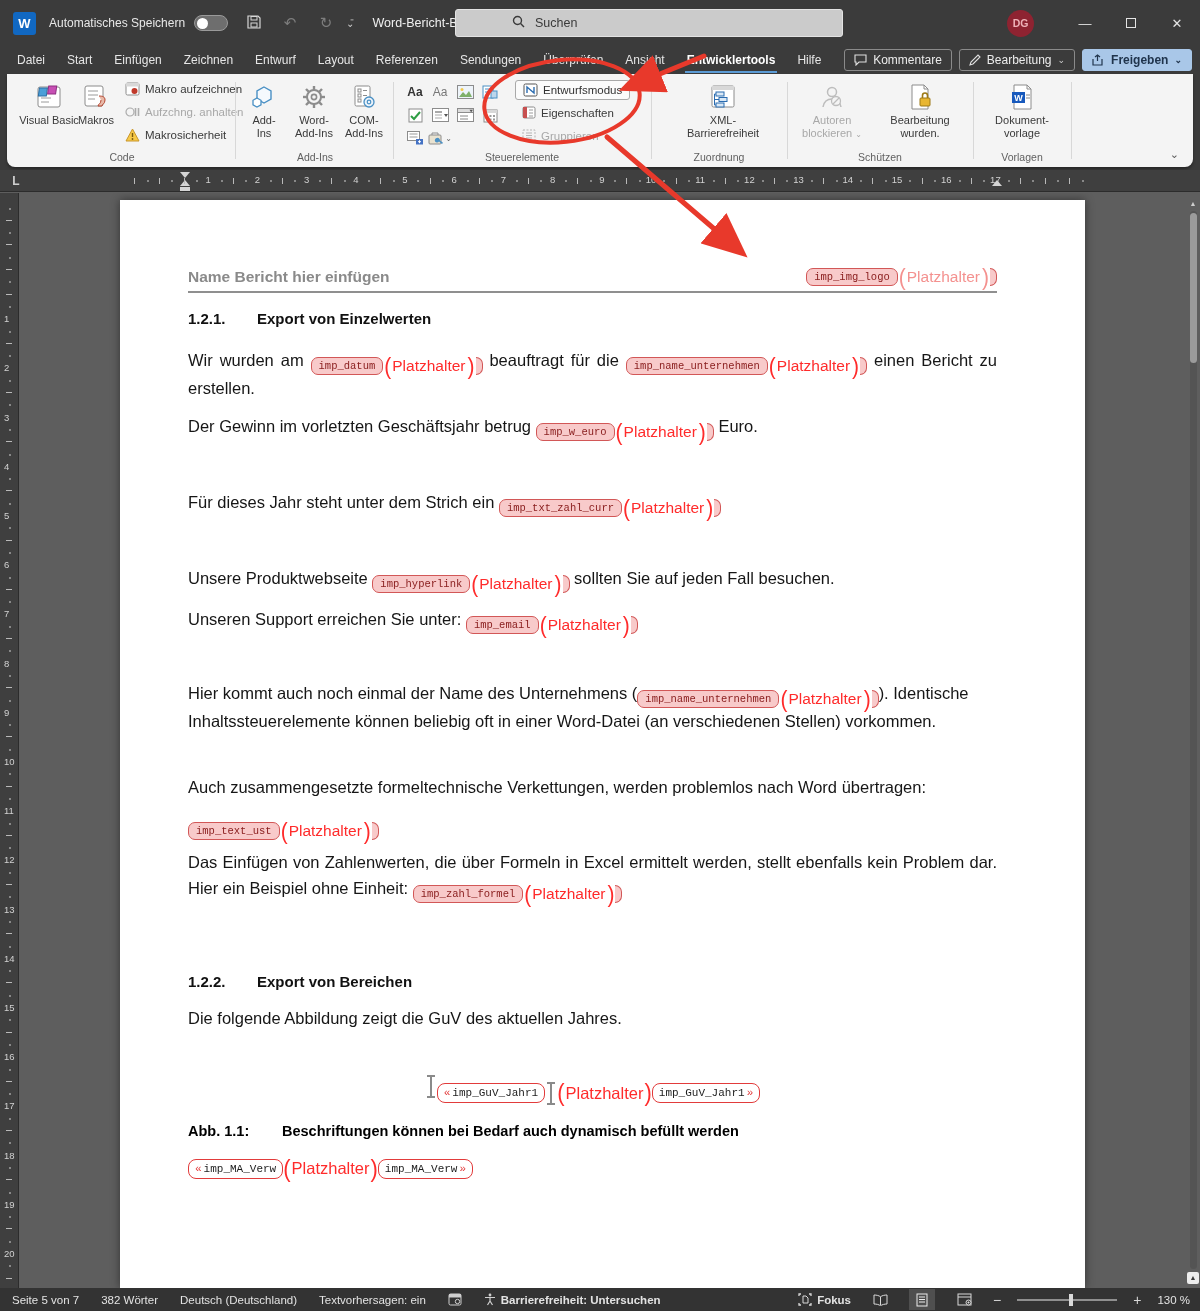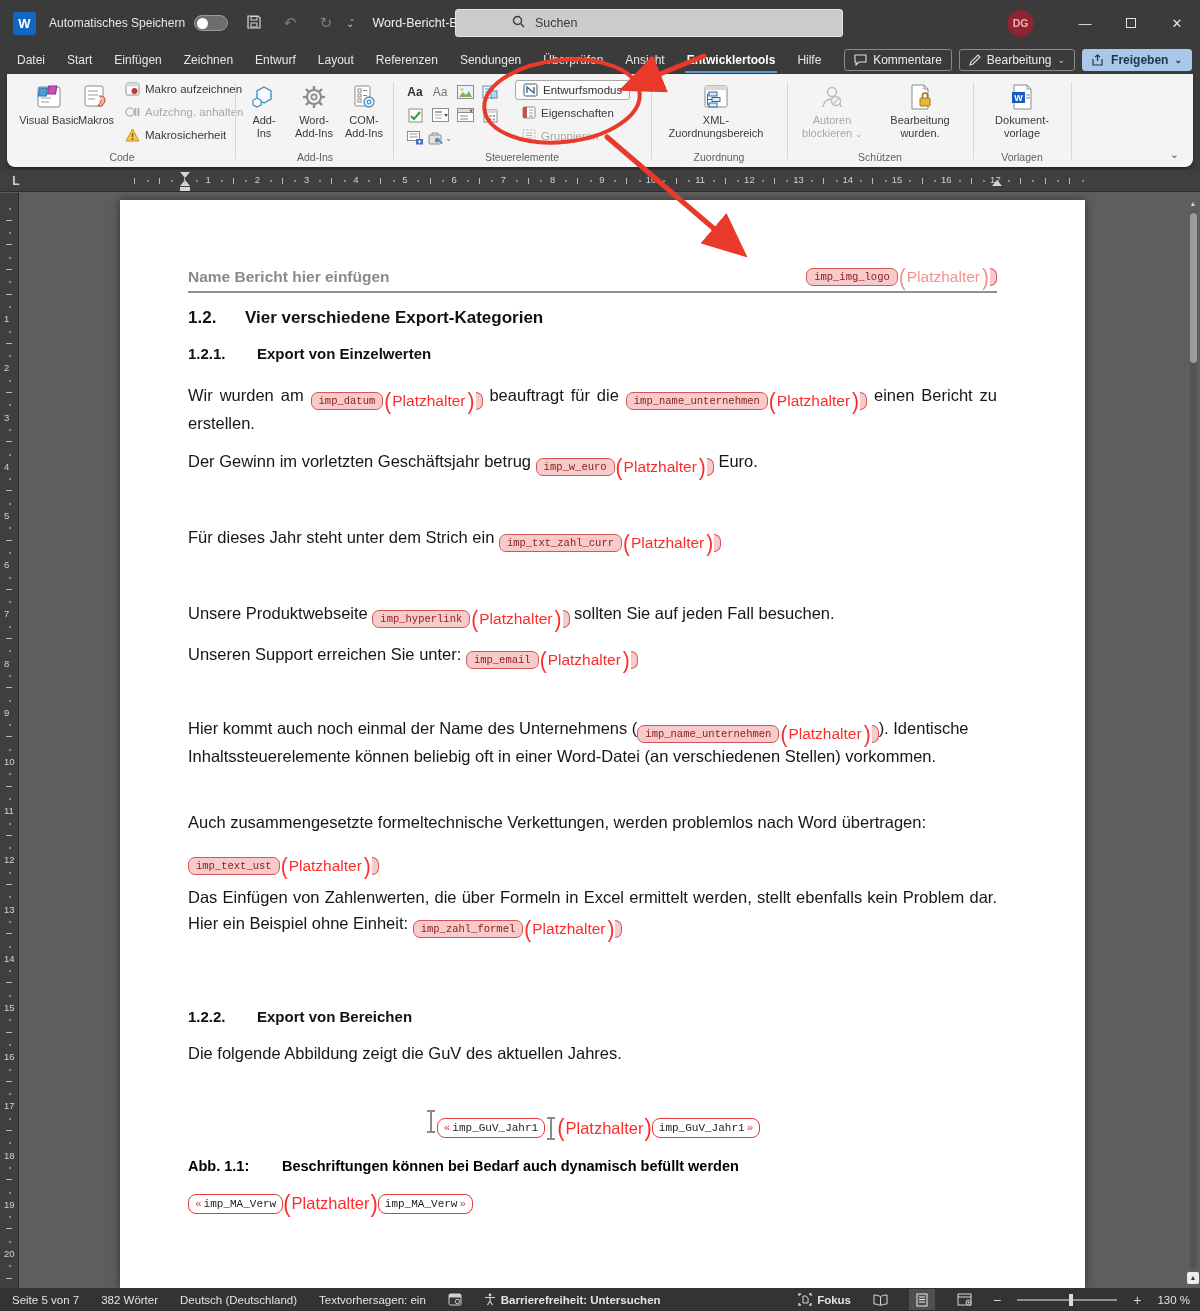--- a/index.html
+++ b/index.html
@@ -405,32 +405,32 @@
             <line x1="4" y1="9" x2="10" y2="9" stroke="#b5b5b5"></line>
           </svg>
         <span>Gruppieren</span>
         <span style="font-size:8px; color:#b5b5b5;">⌄</span>
       </div>
       <div class="rgroup-label">Steuerelemente</div>
     </div>
     <div class="vdivider" style="left:644px;"></div>
 
     <div class="rgroup" style="left:648px; width:128px;">
-      <div class="bigbtn" style="left:1px; width:120px;">
+      <div class="bigbtn" style="left:8px; width:120px;">
         <div class="bicon">
           <svg width="28" height="26" viewBox="0 0 28 26">
               <rect x="3" y="2" width="22" height="21" rx="1.5" fill="#fff" stroke="#8c8c8c"></rect>
               <rect x="3" y="2" width="22" height="4" fill="#d8d8d8"></rect>
               <rect x="7" y="8" width="8" height="4" fill="#dbe9f6" stroke="#2b6cb0"></rect>
               <rect x="10" y="13.5" width="8" height="4" fill="#dbe9f6" stroke="#2b6cb0"></rect>
               <rect x="7" y="19" width="8" height="4" fill="#dbe9f6" stroke="#2b6cb0"></rect>
               <path d="M5.5 10v11M5.5 10h1.5M5.5 15.5h4.5M5.5 21h1.5" fill="none" stroke="#2b6cb0"></path>
             </svg>
         </div>
-        <span><span>XML-</span><br><span>Zuordnungsbereich</span></span>
+        <span><span>XML-</span><br><span>Barrierefreiheit</span></span>
       </div>
       <div class="rgroup-label">Zuordnung</div>
     </div>
     <div class="vdivider" style="left:780px;"></div>
 
     <div class="rgroup" style="left:784px; width:178px;">
       <div class="bigbtn disabled" style="left:4px; width:74px;">
         <div class="bicon">
           <svg width="26" height="26" viewBox="0 0 26 26">
               <circle cx="13" cy="8" r="4.5" fill="none" stroke="#bdbdbd" stroke-width="1.5"></circle>
@@ -664,24 +664,20 @@
       <span class="doc-header-title">Name Bericht hier einfügen</span>
       <span class="cc light">
         <span class="cc-name">imp_img_logo</span>
         <span class="cc-open">(</span>
         <span class="cc-ph">Platzhalter</span>
         <span class="cc-close">)</span>
         <span class="cc-end"></span>
       </span>
     </div>
 
-    <div class="h2row">
-      <span class="num">1.2.</span>
-        <span>Vier verschiedene Export-Kategorien</span>
-    </div>
 
     <div class="h3row">
       <span class="num">1.2.1.</span>
         <span>Export von Einzelwerten</span>
     </div>
 
     <p class="para" style="margin-top:20px;">
       <span>Wir wurden am </span><span class="cc">
           <span class="cc-name">imp_datum</span>
           <span class="cc-open">(</span>

